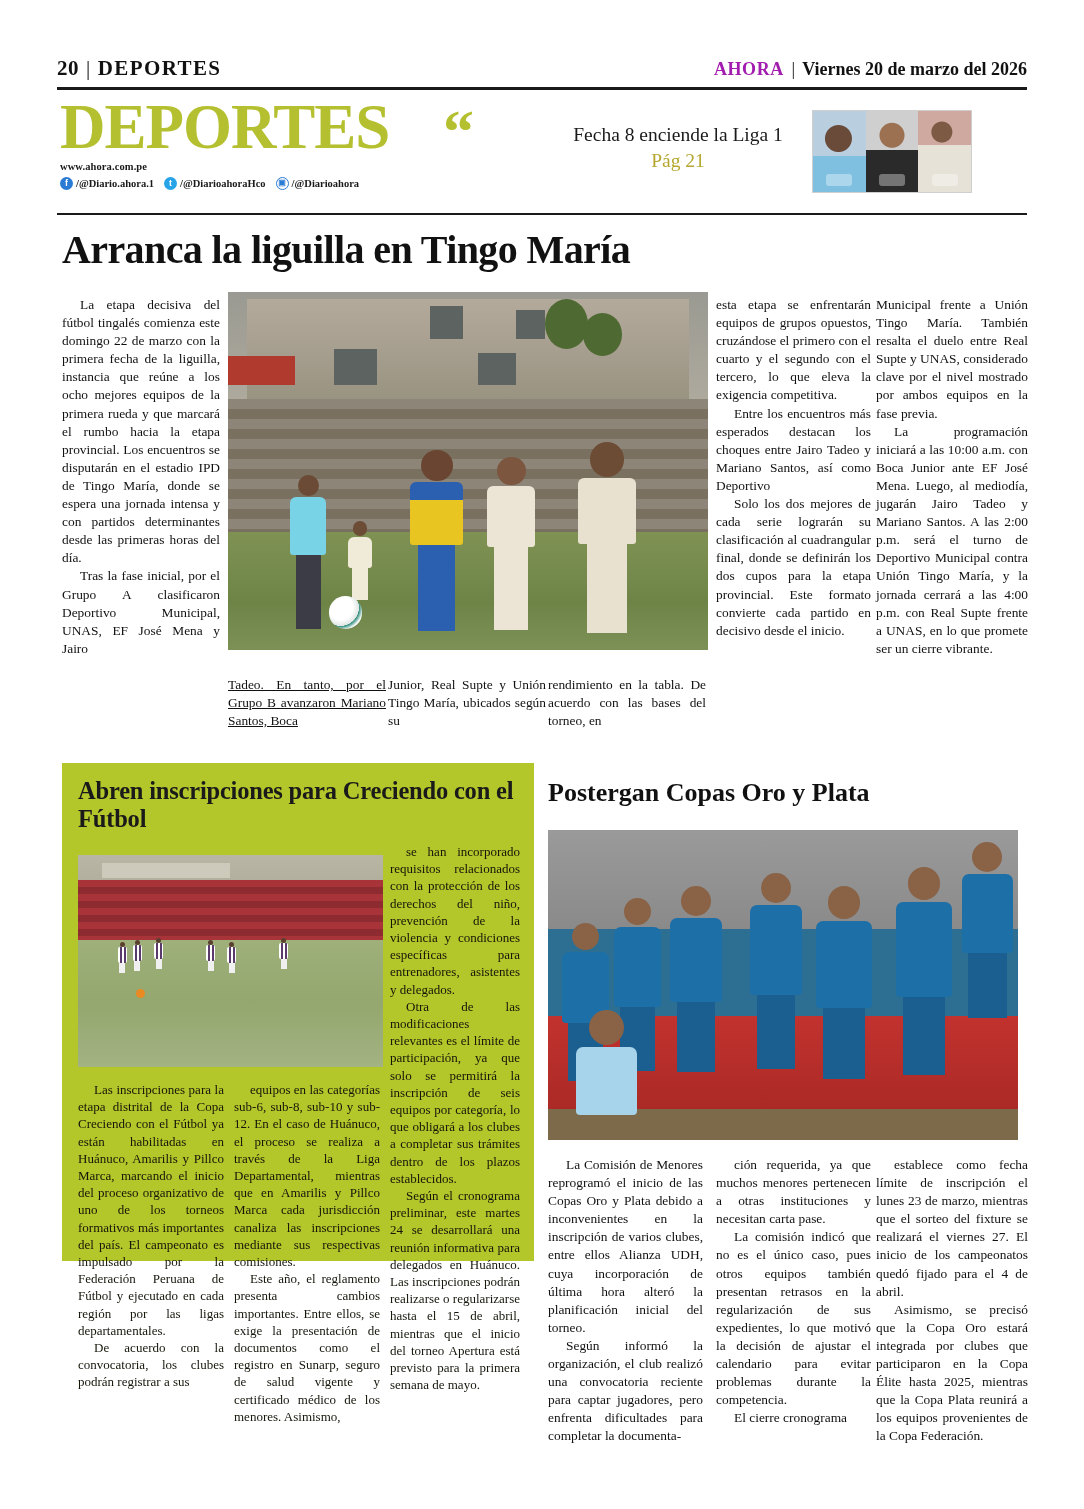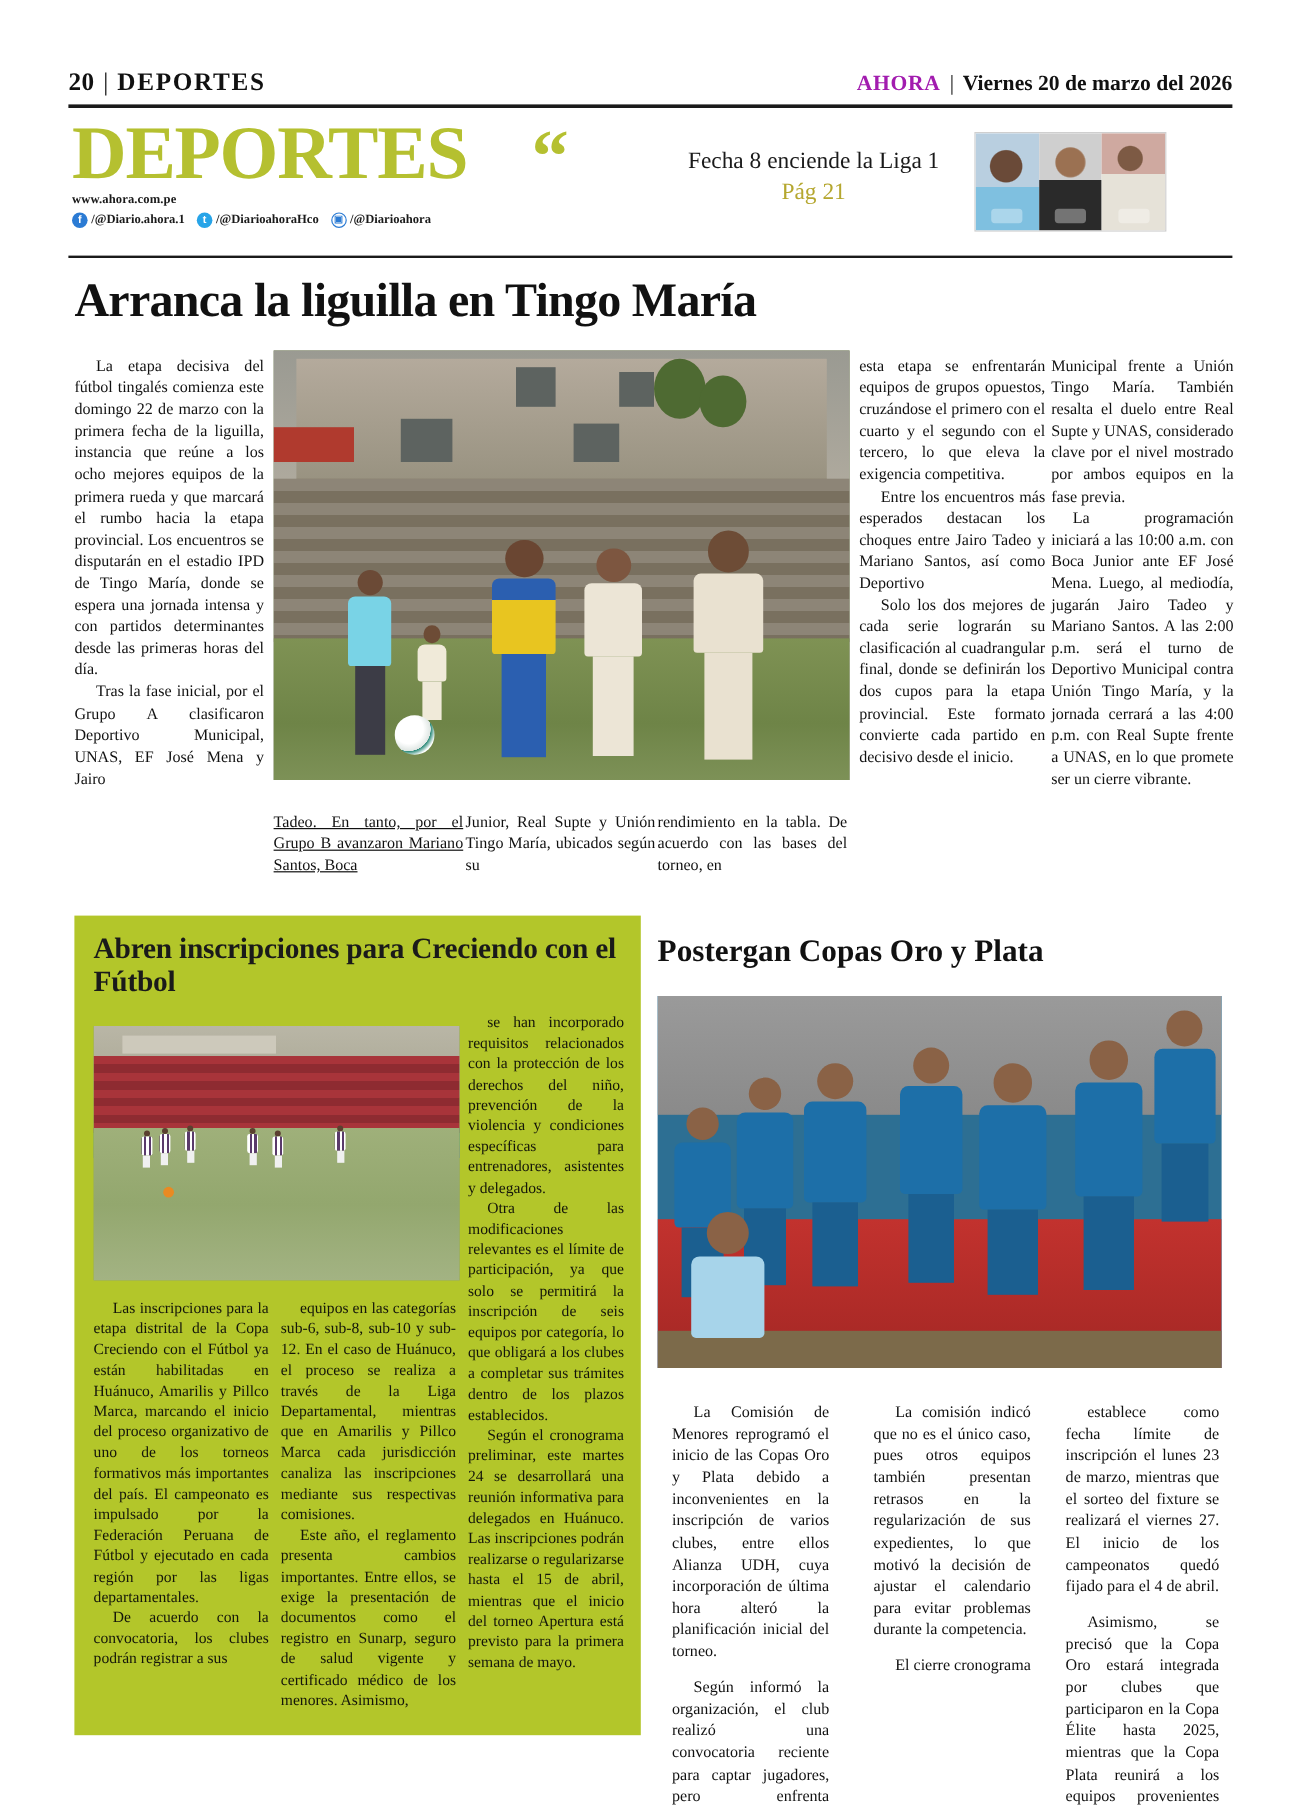--- a/index.html
+++ b/index.html
@@ -103,21 +103,21 @@
   .ph-roof     { position:absolute; left:0; top:18%; width:14%; height:8%; background:#b03a2e; }
   .player      { position:absolute; bottom:4%; }
   .pl-body     { width:100%; border-radius:6px 6px 3px 3px; }
   .pl-head     { width:60%; margin:0 auto 1px; aspect-ratio:1; border-radius:50%; background:#6b4a36; }
   .pl-legs     { width:70%; margin:0 auto; background:#3c3c46; }
   .ball        { position:absolute; border-radius:50%;
                  background:radial-gradient(circle at 35% 35%,#fff 40%,#dfe6e3 60%,#2e8b7a 61%,#fff 75%); }
 
   
   .green-box {
-    position:absolute; left:62px; top:763px; width:472px; height:683px;
+    position:absolute; left:62px; top:763px; width:472px; height:498px;
     background:#b3c62a;
   }
   .green-head {
     position:absolute; left:16px; top:14px; width:440px;
     font-size:24.5px; font-weight:bold; color:#1a1a1a; line-height:28px;
     letter-spacing:-0.2px;
   }
   .green-photo {
     position:absolute; left:16px; top:92px; width:305px; height:212px;
     overflow:hidden; background:#8fa36a;
@@ -155,21 +155,21 @@
   .rp-wall  { position:absolute; inset:0 0 68% 0; background:linear-gradient(#9a9a9a,#8a8a8a); }
   .rp-bench { position:absolute; left:0; right:0; bottom:0; height:40%;
               background:linear-gradient(#c2322e,#a32724); }
   .rp-floor { position:absolute; left:0; right:0; bottom:0; height:10%; background:#7c6a4a; }
   .rkid     { position:absolute; }
   .rkid .t  { width:100%; border-radius:7px 7px 4px 4px; background:#1d6fa8; }
   .rkid .h  { width:58%; margin:0 auto 2px; aspect-ratio:1; border-radius:50%; background:#8a6246; }
   .rkid .s  { width:74%; margin:0 auto; background:#1b5f90; }
 
   .rcol { font-size:13.4px; line-height:18.1px; text-align:justify; color:#111; }
-  .rcol p { text-indent:18px; margin:12px;font-family:Liberation Serif, serif; }
+  .rcol p { text-indent:18px; margin:0;font-family:Liberation Serif, serif; }
   .r-c1 { position:absolute; left:548px; top:1156px; width:155px; }
   .r-c2 { position:absolute; left:716px; top:1156px; width:155px; }
   .r-c3 { position:absolute; left:876px; top:1156px; width:152px; }
 </style>
 </head>
 <body>
 
 <div class="page">
 
   <div class="masthead">
@@ -395,20 +395,21 @@
         <div class="h" style="background:#8a6246"></div>
         <div class="t" style="height:52%;background:#a7d4ea"></div>
       </div>
   </div>
 
   <div class="rcol r-c1">
     <p>La Comisión de Menores reprogramó el inicio de las Copas Oro y Plata debido a inconvenientes en la inscripción de varios clubes, entre ellos Alianza UDH, cuya incorporación de última hora alteró la planificación inicial del torneo.</p>
     <p>Según informó la organización, el club realizó una convocatoria reciente para captar jugadores, pero enfrenta dificultades para completar la documenta-</p>
   </div>
   <div class="rcol r-c2">
+    <p class="noind">ción requerida, ya que muchos menores pertenecen a otras instituciones y necesitan carta pase.</p>
     <p>La comisión indicó que no es el único caso, pues otros equipos también presentan retrasos en la regularización de sus expedientes, lo que motivó la decisión de ajustar el calendario para evitar problemas durante la competencia.</p>
     <p>El cierre cronograma</p>
   </div>
   <div class="rcol r-c3">
     <p class="noind">establece como fecha límite de inscripción el lunes 23 de marzo, mientras que el sorteo del fixture se realizará el viernes 27. El inicio de los campeonatos quedó fijado para el 4 de abril.</p>
     <p>Asimismo, se precisó que la Copa Oro estará integrada por clubes que participaron en la Copa Élite hasta 2025, mientras que la Copa Plata reunirá a los equipos provenientes de la Copa Federación.</p>
   </div>
 
 </div>
 

